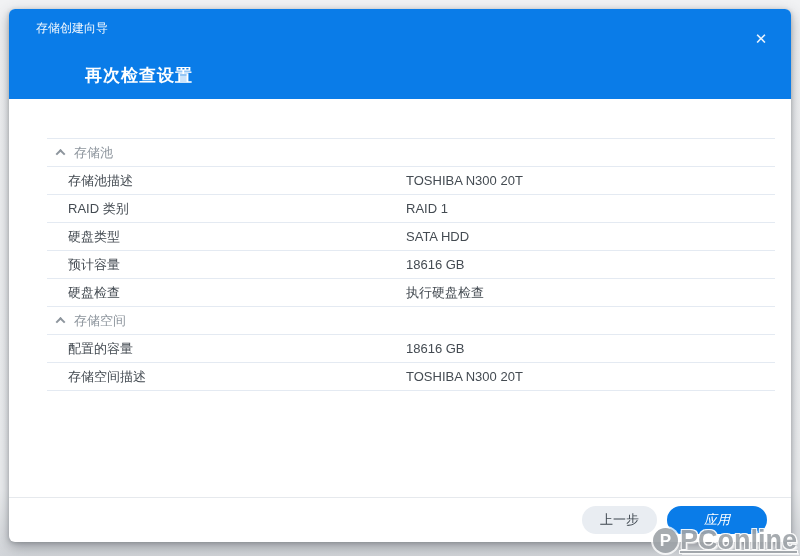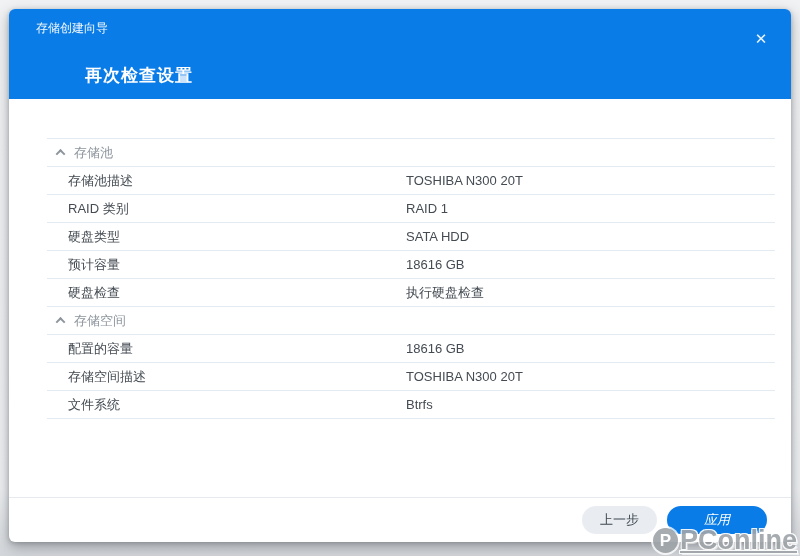--- a/index.html
+++ b/index.html
@@ -188,24 +188,20 @@
         <span class="sec-label">存储空间</span>
       </div>
       <div class="row">
         <span class="lbl">配置的容量</span>
         <span class="val">18616 GB</span>
       </div>
       <div class="row">
         <span class="lbl">存储空间描述</span>
         <span class="val">TOSHIBA N300 20T</span>
       </div>
-      <div class="row">
-        <span class="lbl">文件系统</span>
-        <span class="val">Btrfs</span>
-      </div>
     </div>
 
   <div class="dlg-footer">
     <button class="btn btn-back">上一步</button>
     <button class="btn btn-apply">应用</button>
   </div>
 
 </div>
 
 <div class="watermark">

